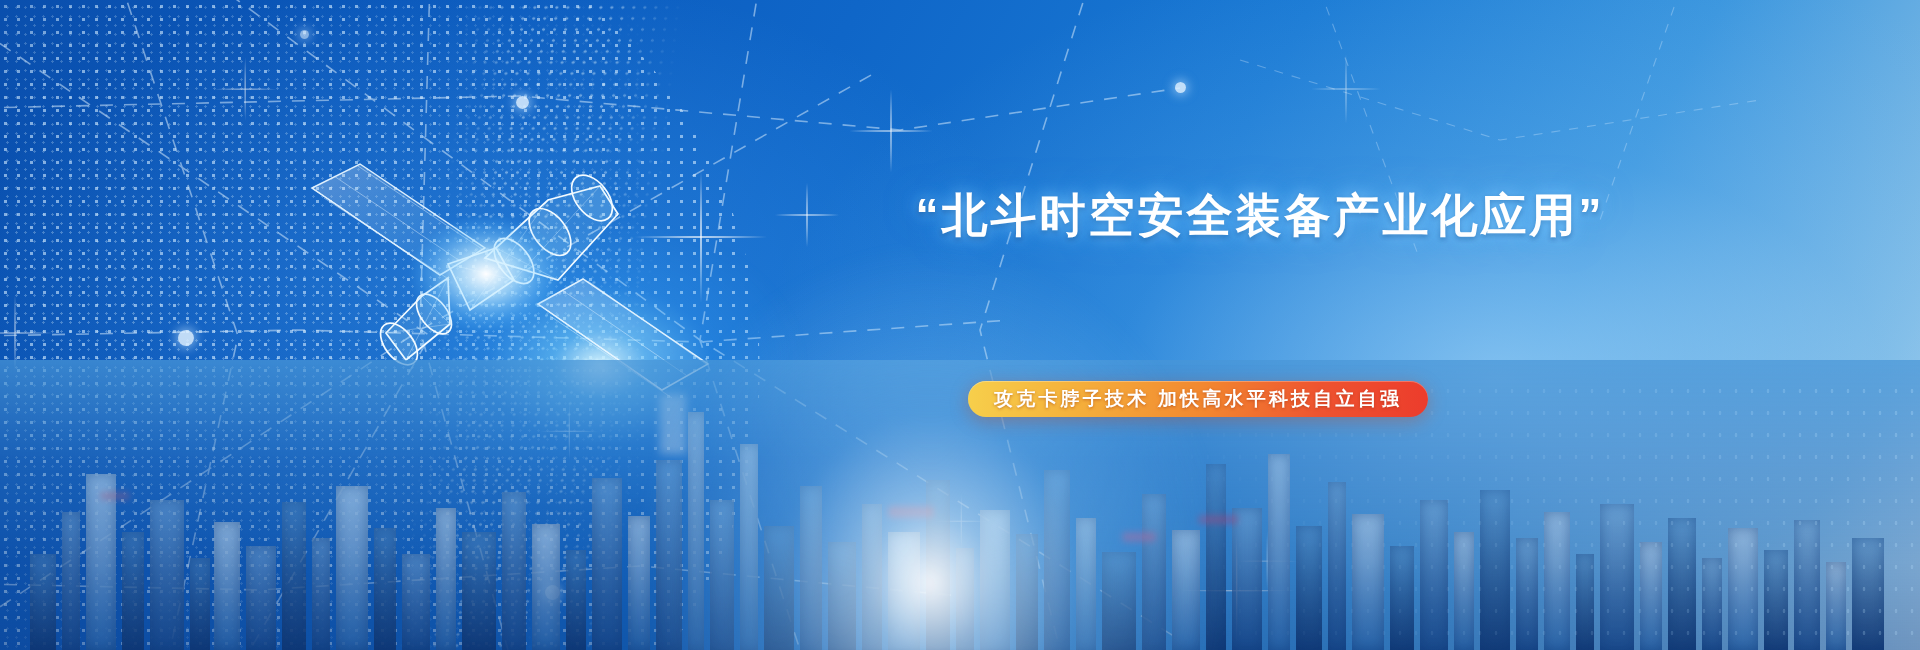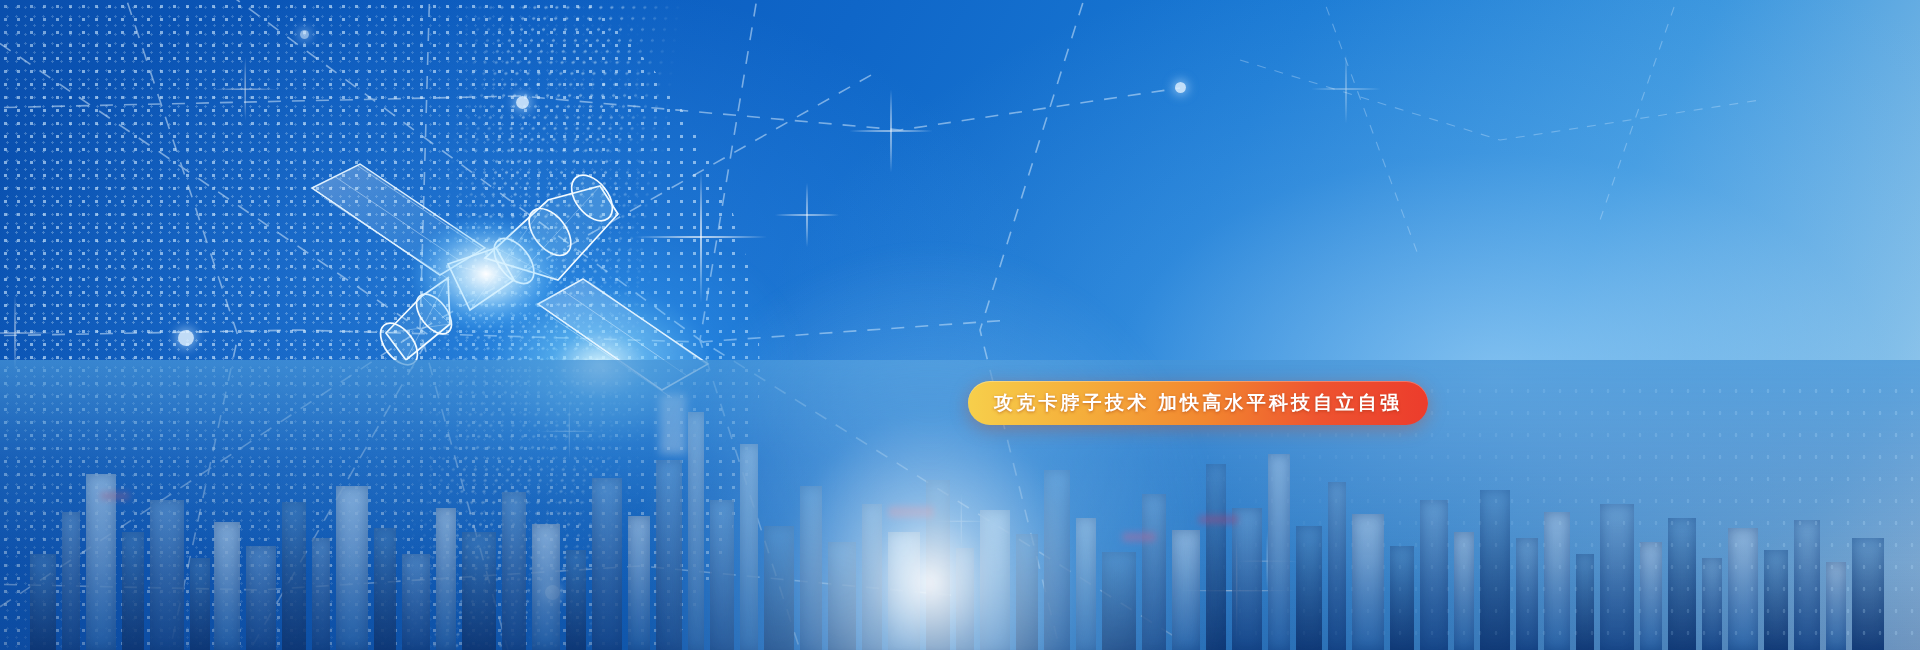--- a/index.html
+++ b/index.html
@@ -91,21 +91,21 @@
     z-index:8;
   }
   .hl{
     color:#ffffff;font-weight:700;letter-spacing:3px;white-space:nowrap;
     text-shadow:0 0 16px rgba(120,200,255,.95),0 0 34px rgba(70,165,245,.75),0 2px 5px rgba(8,50,110,.55);
   }
   #line1{font-size:46px;line-height:58px;}
   #line2{font-size:50px;line-height:64px;margin-top:4px;}
 
   #pill{
-    position:absolute;left:968px;top:381px;height:44px;
+    position:absolute;left:968px;top:381px;height:36px;
     display:flex;align-items:center;justify-content:center;
     padding:0 26px;border-radius:24px;z-index:9;
     background:linear-gradient(90deg,#f7cf4b 0%,#f5b23c 22%,#f2862f 52%,#ee5430 76%,#ec3c2c 100%);
     box-shadow:0 4px 18px rgba(200,70,30,.35),inset 0 1px 0 rgba(255,255,255,.28);
   }
   #pill span{
     color:#fff;font-size:19px;font-weight:700;letter-spacing:3.2px;white-space:nowrap;
     text-shadow:0 1px 3px rgba(150,45,15,.5);
   }
 </style>
@@ -267,19 +267,20 @@
     <span style="position:absolute;left:1198px;bottom:126px;width:40px;height:9px;border-radius:4px;background:rgba(225,60,110,.45);filter:blur(3px);"></span>
     <span style="position:absolute;left:100px;bottom:150px;width:30px;height:8px;border-radius:4px;background:rgba(235,90,110,.4);filter:blur(3px);"></span>
     <span style="position:absolute;left:660px;bottom:196px;width:26px;height:60px;background:rgba(255,255,255,.5);filter:blur(4px);"></span>
 
     <div id="cityhaze"></div>
     <div id="binary"></div>
   </div>
   <div id="cityglow"></div>
 
   <div id="headline">
+    <div id="line1" class="hl">“北斗时空安全装备产业化应用”</div>
   </div>
 
   <div id="pill">
     <span>攻克卡脖子技术 加快高水平科技自立自强</span>
   </div>
 
 </div>
 
 </body></html>

